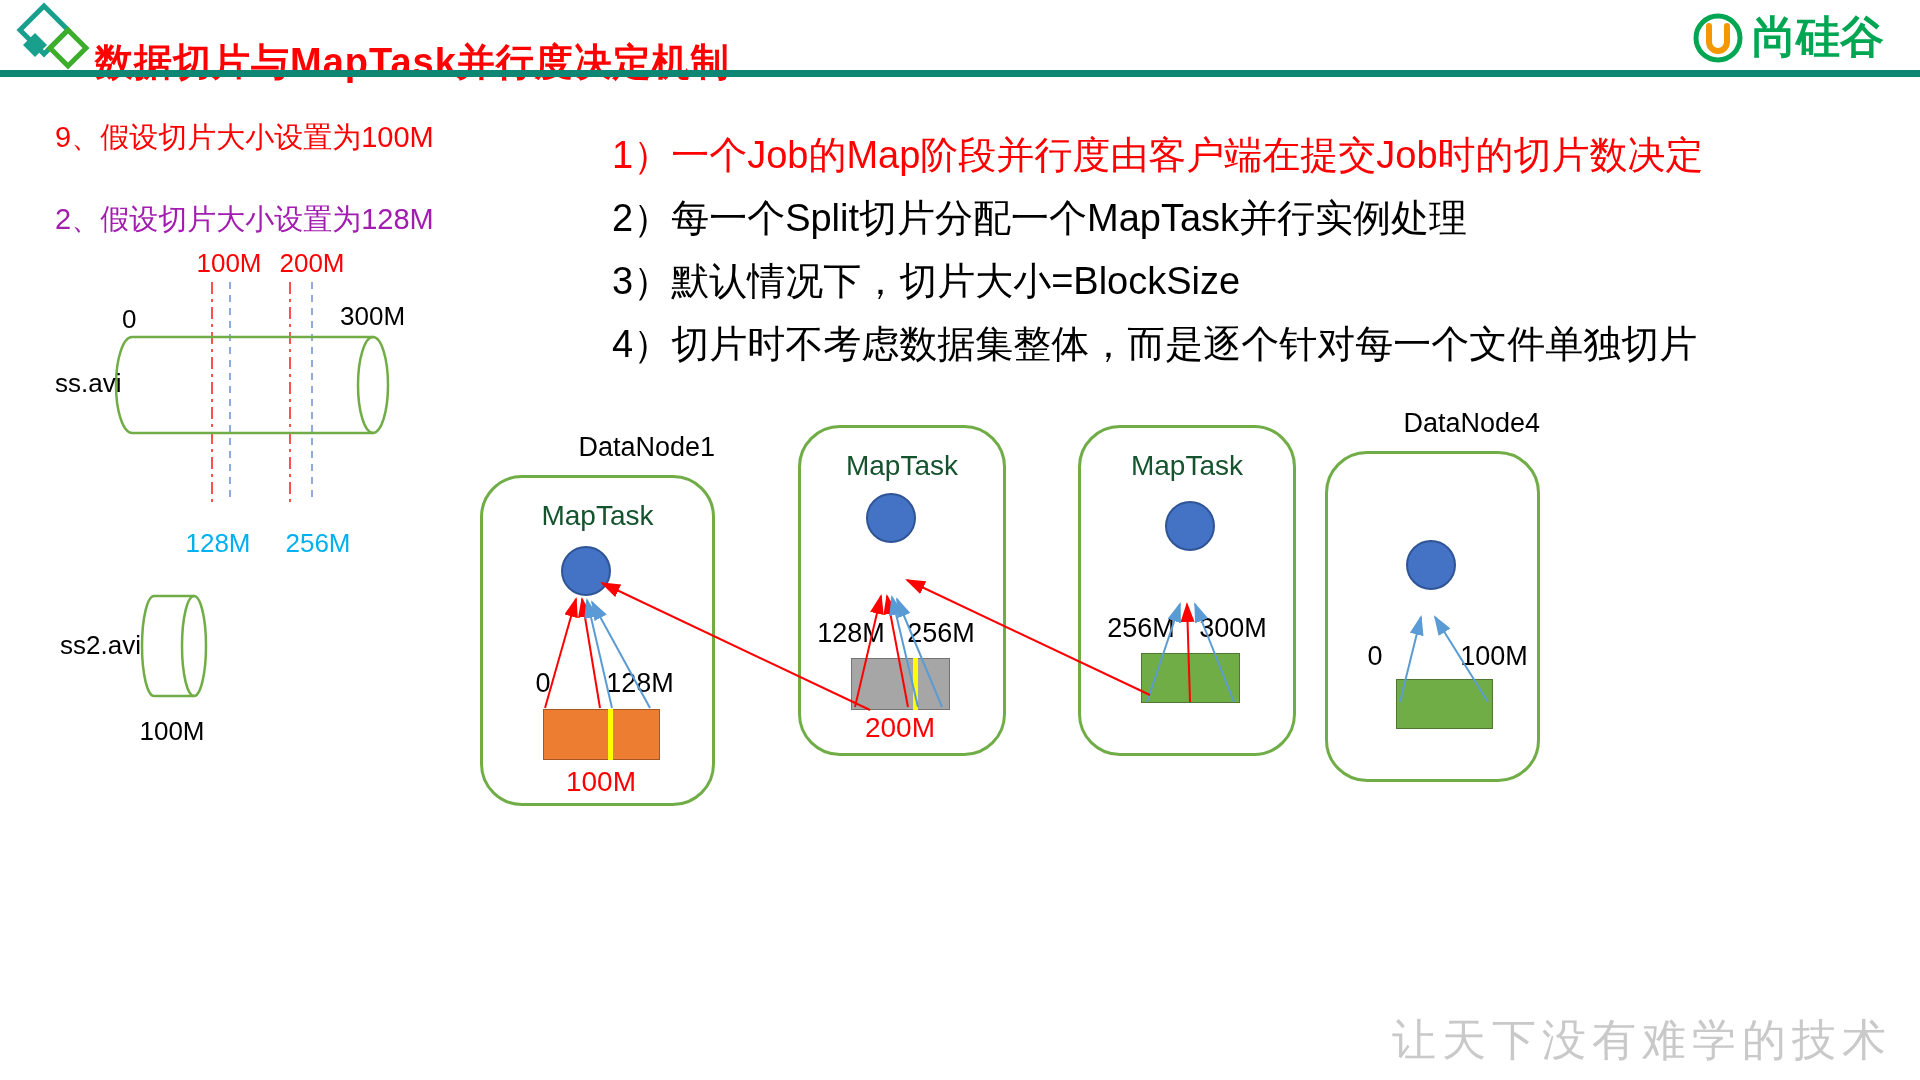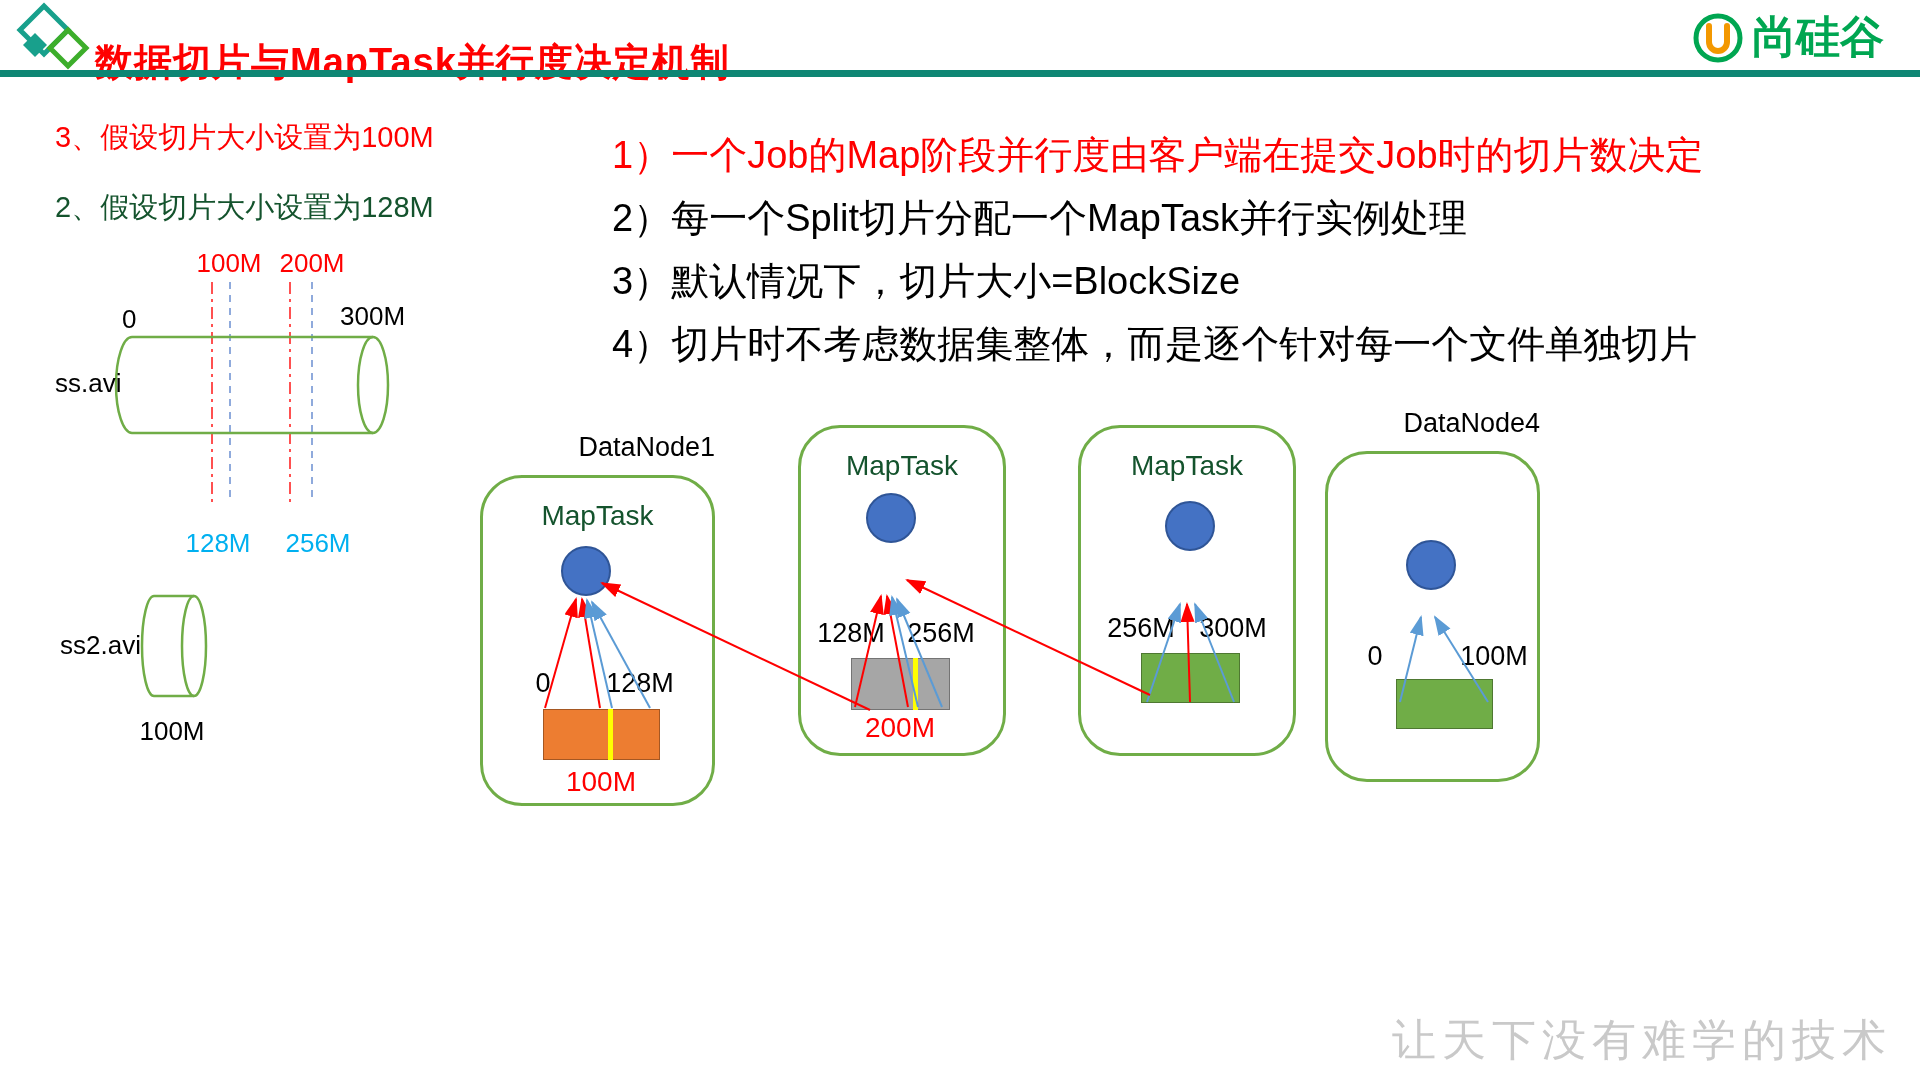--- a/index.html
+++ b/index.html
@@ -10,21 +10,21 @@
   
   .title{position:absolute;left:95px;top:12px;font-size:38px;font-weight:bold;color:#FF0000;letter-spacing:1px;white-space:nowrap;}
   .divider{position:absolute;left:0;top:70px;width:100%;height:7px;background:#0E8674;}
   .diamonds{position:absolute;left:8px;top:2px;}
   .logo{position:absolute;right:36px;top:8px;display:flex;align-items:center;gap:8px;}
   .logo-text{font-size:44px;font-weight:bold;color:#00A651;font-family:"Liberation Serif","DejaVu Serif",serif;}
 
   
   .assumption{position:absolute;left:55px;font-size:29px;white-space:nowrap;}
   .assumption.red{color:#FF0000;top:118px;}
-  .assumption.blue{color:#14532d;top:188px;text-align:right;}
+  .assumption.blue{color:#a21caf;top:200px;text-align:right;}
 
   
   .file-diagram{position:absolute;left:40px;top:240px;}
   .file-diagram text{font-size:26px;}
   .t-red{fill:#FF0000;} .t-cyan{fill:#00B0F0;} .t-black{fill:#000000;}
   .mid{text-anchor:middle;}
   .redline{stroke:#FF5050;stroke-width:2;stroke-dasharray:12 5 3 5;fill:none;}
   .blueline{stroke:#8FAADC;stroke-width:2;stroke-dasharray:7 6;fill:none;}
   .cyl{stroke:#70AD47;stroke-width:2.5;fill:none;}
 
@@ -63,21 +63,21 @@
   <h1 class="title">数据切片与MapTask并行度决定机制</h1>
   <div class="logo">
     <svg width="52" height="52" viewBox="0 0 52 52">
       <circle cx="26" cy="26" r="22" fill="none" stroke="#00A651" stroke-width="5"></circle>
       <path d="M17 14 L17 30 A 9 9 0 0 0 35 30 L35 14" fill="none" stroke="#F39800" stroke-width="6" stroke-linecap="round"></path>
     </svg>
     <span class="logo-text">尚硅谷</span>
   </div>
   <div class="divider"></div>
 
-  <div class="assumption red">3、假设切片大小设置为100M</div>
+  <div class="assumption red">9、假设切片大小设置为100M</div>
   <div class="assumption blue">2、假设切片大小设置为128M</div>
 
   <svg class="file-diagram" width="430" height="530" viewBox="0 0 430 530">
     <text x="189" y="32" class="t-red mid">100M</text>
     <text x="272" y="32" class="t-red mid">200M</text>
 
     <g>
       <line x1="172" y1="42" x2="172" y2="262" class="redline"></line>
       <line x1="190" y1="42" x2="190" y2="262" class="blueline"></line>
       <line x1="250" y1="42" x2="250" y2="262" class="redline"></line>

